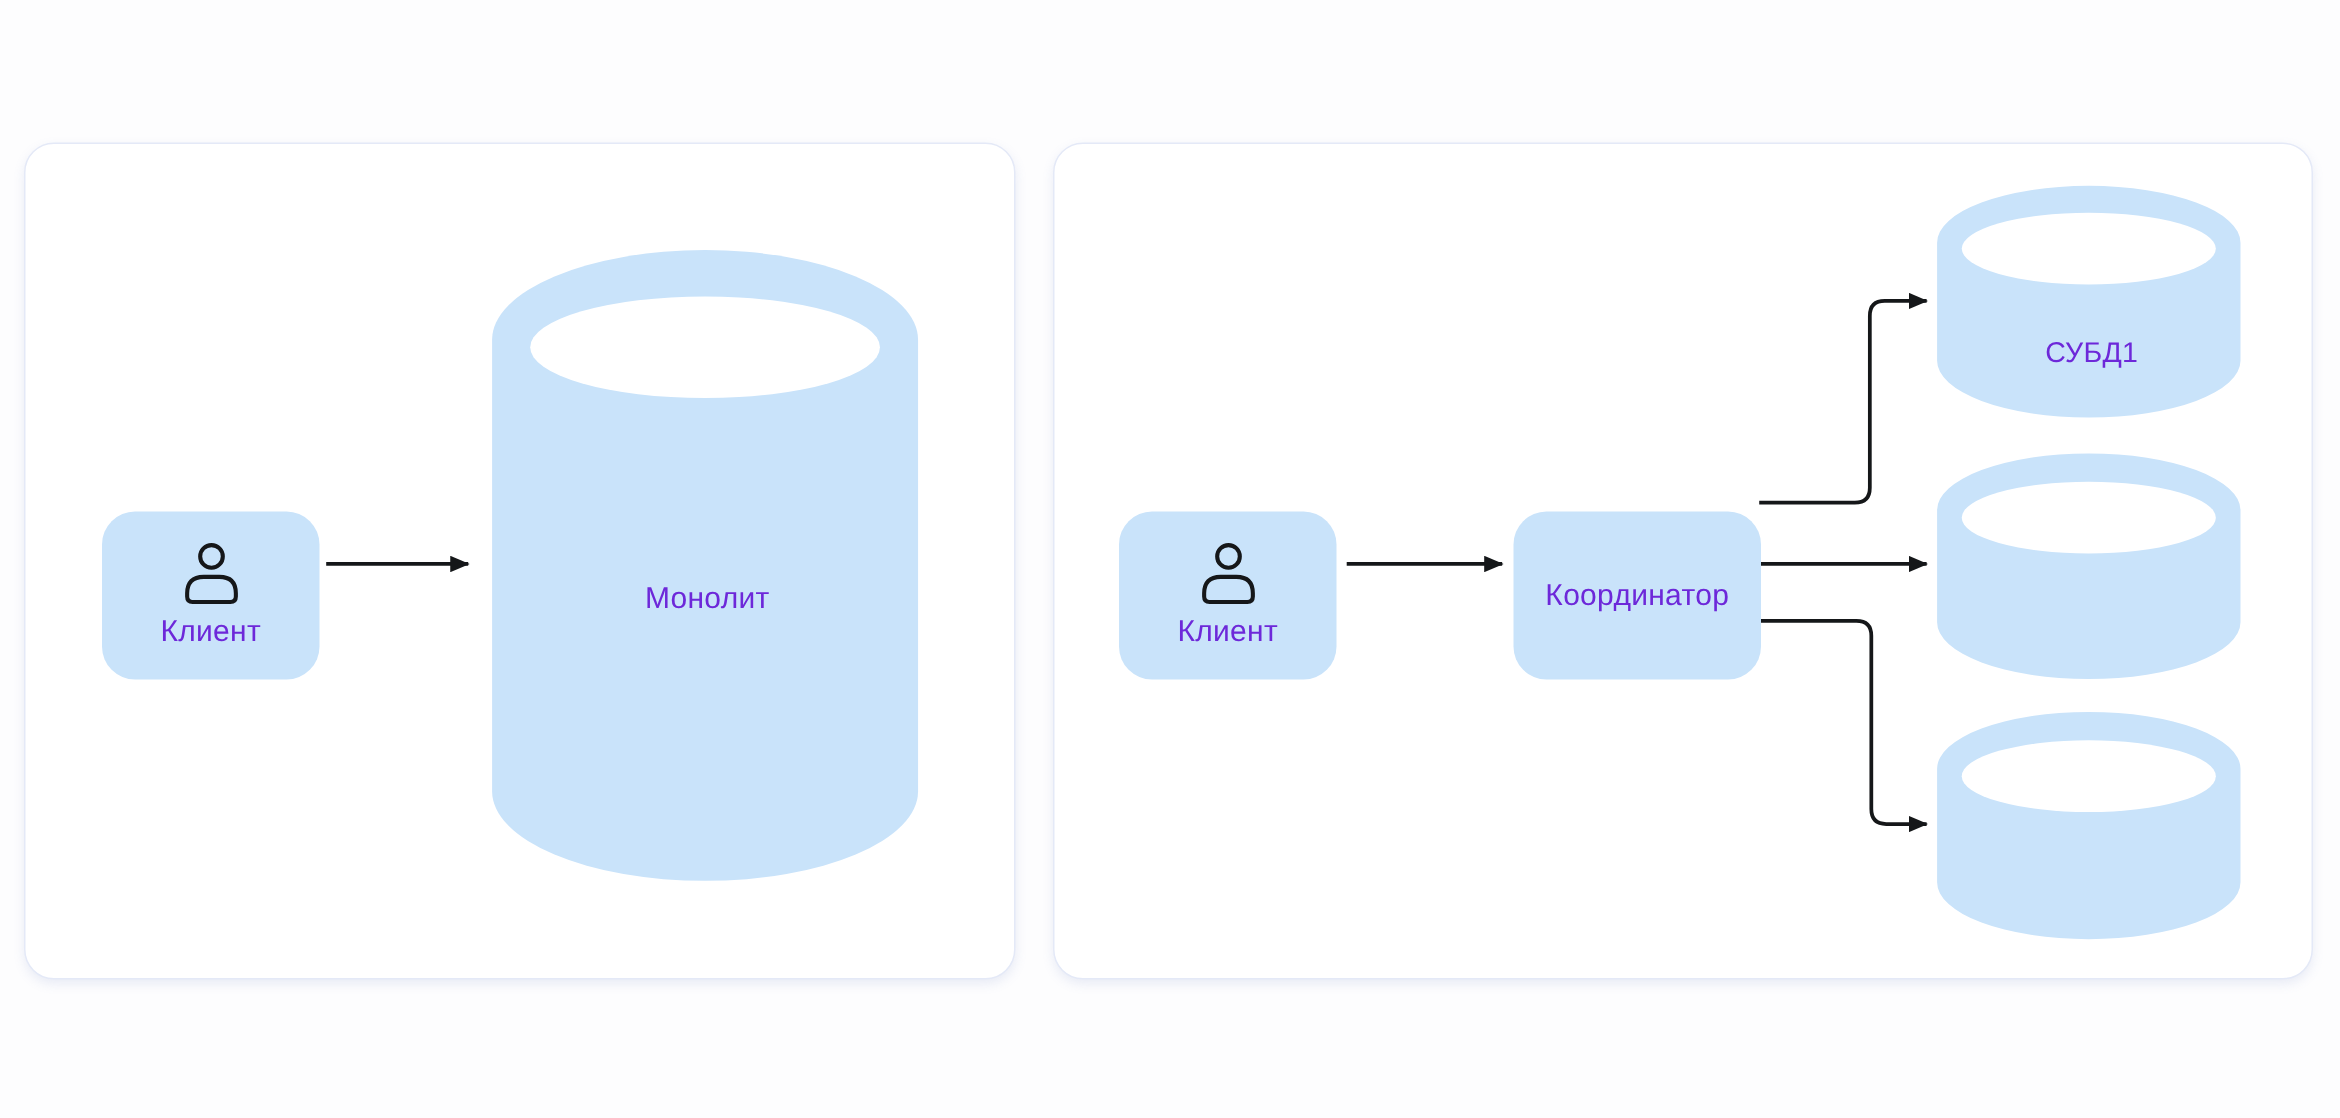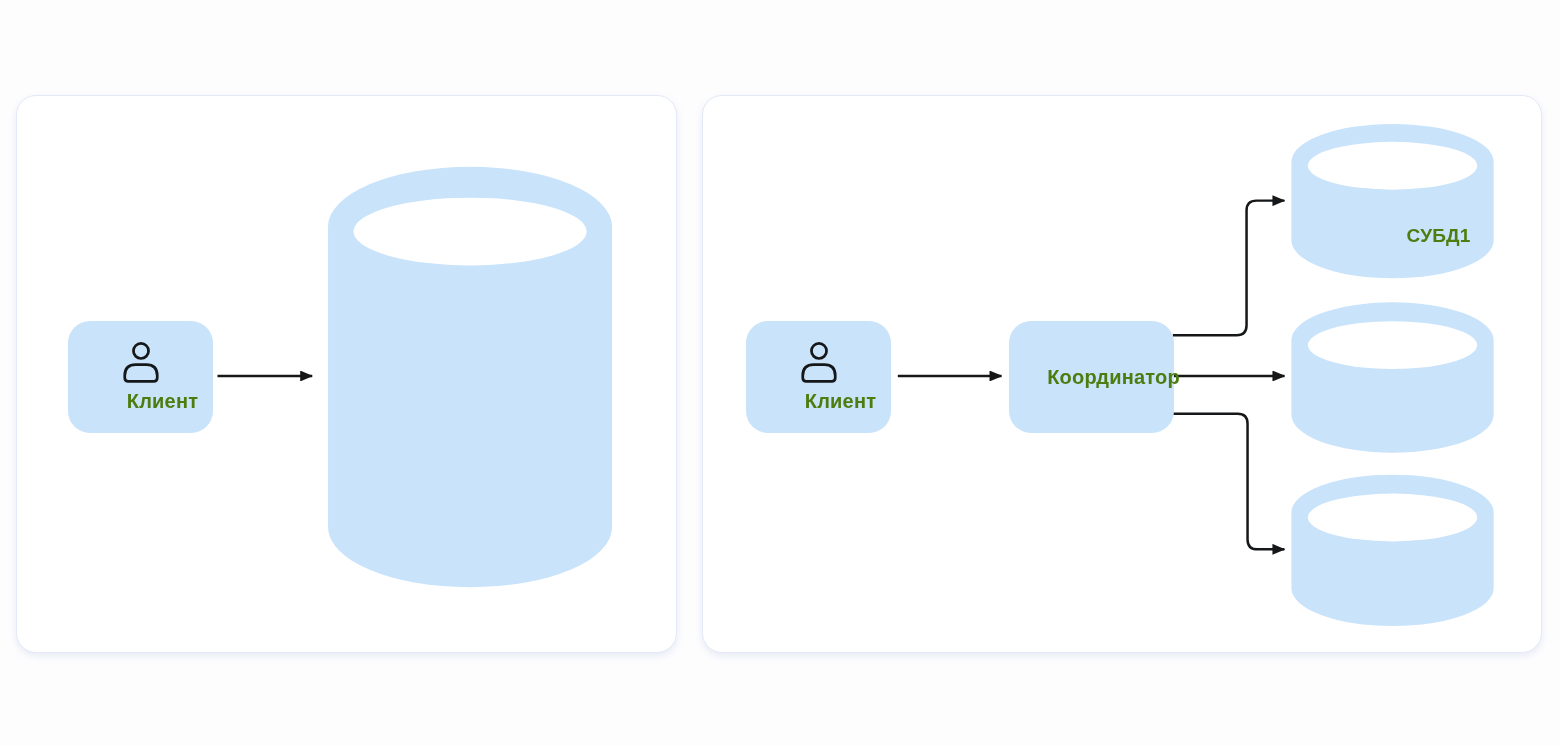--- a/index.html
+++ b/index.html
@@ -33,28 +33,28 @@
   .node {
     position: absolute;
     background: #c9e3fa;
     border-radius: 22px;
     display: flex;
     flex-direction: column;
     align-items: center;
     justify-content: center;
     gap: 5px;
     box-sizing: border-box;
+    margin-top: 20px;
   }
   .node-label, .shape-label {
-    color: #4d7c0f;
+    color: #6d28d9;
     font-size: 20px;
-    font-weight: 700;
+    font-weight: 400;
     letter-spacing: 0.2px;
     white-space: nowrap;
-    padding-left: 44px;
   }
   .shape-label {
     position: absolute;
     text-align: center;
     line-height: 24px;
     height: 24px;
   }
   .db-small-label { font-size: 19px; }
   .client-left   { left: 51px;  top: 225px; width: 145px; height: 112px; }
   .client-right  { left: 43px;  top: 225px; width: 145px; height: 112px; }
@@ -87,20 +87,21 @@
     </svg>
 
     <div class="node client-left">
       <svg class="person-icon" viewBox="0 0 36 42" width="38" height="44">
         <circle cx="18" cy="9.5" r="7.2" fill="none" stroke="#151719" stroke-width="2.6"></circle>
         <path d="M6,38.5 H30 Q33.5,38.5 33.5,35 V33 Q33.5,22.5 23,22.5 H13 Q2.5,22.5 2.5,33 V35 Q2.5,38.5 6,38.5 Z" fill="none" stroke="#151719" stroke-width="2.6" stroke-linejoin="round"></path>
       </svg>
       <div class="node-label">Клиент</div>
     </div>
 
+    <div class="shape-label monolith-label">Монолит</div>
   </section>
 
   <section class="panel panel-right">
     <svg class="layer" viewBox="0 0 840 558">
       <defs>
         <marker id="ah2" markerUnits="userSpaceOnUse" markerWidth="13" markerHeight="11" refX="12" refY="5.5" orient="auto">
           <path d="M0,0 L13,5.5 L0,11 Z" fill="#151719"></path>
         </marker>
       </defs>
 

